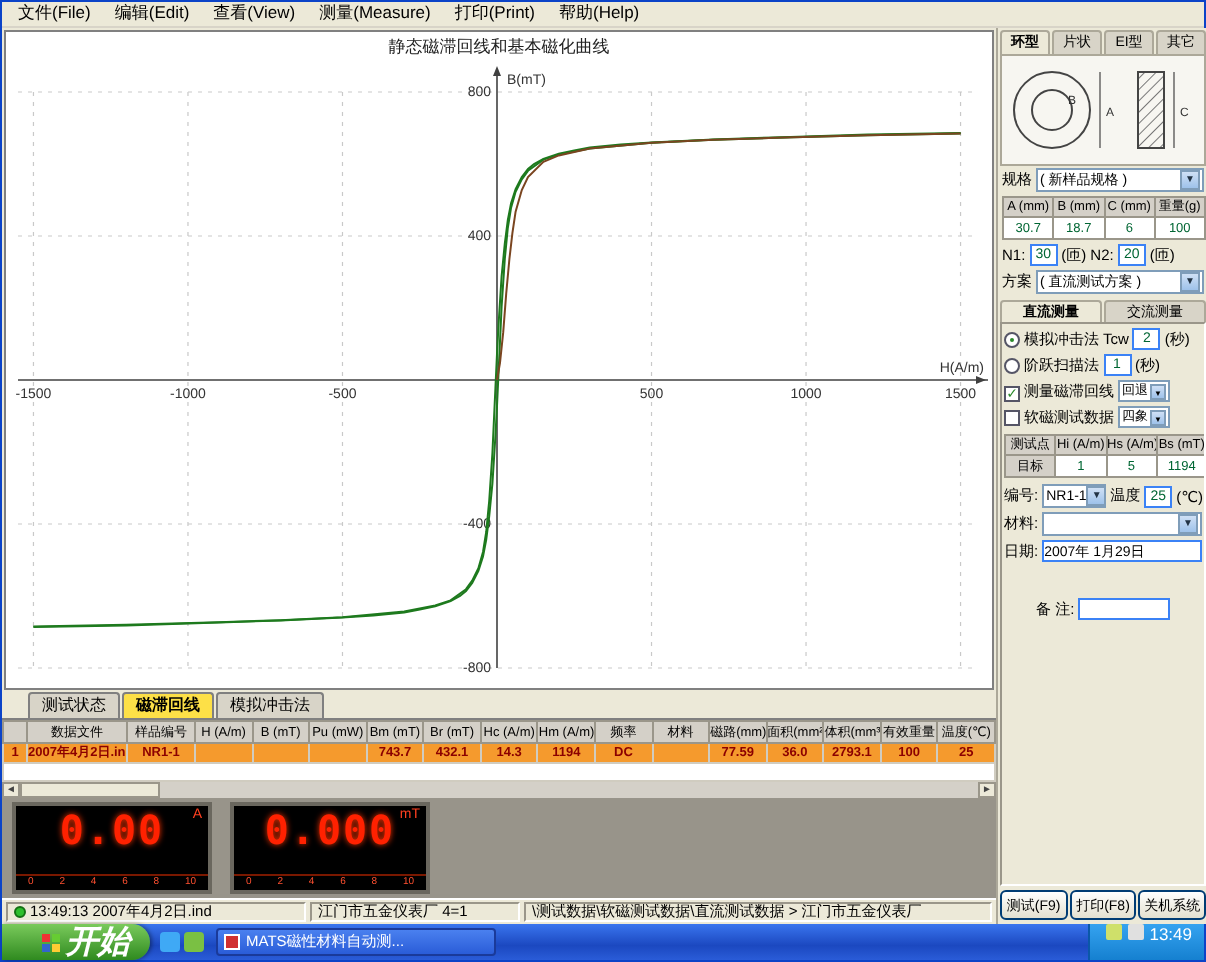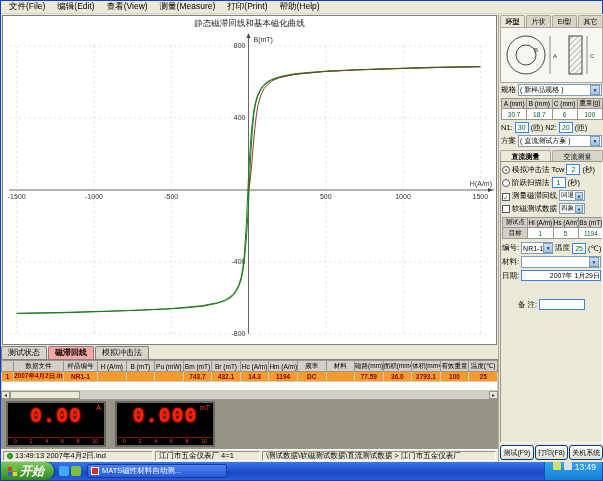--- a/index.html
+++ b/index.html
@@ -22,23 +22,23 @@
 
   .content { flex:1 1 auto; display:flex; min-height:0; }
   .left-col { width:497px; display:flex; flex-direction:column; min-height:0; }
 
   
   .chart-area { height:330px; background:#fff; border:1px solid #808080; margin:1px; position:relative; flex:0 0 auto; }
   .chart-title { position:absolute; top:2px; left:0; width:100%; text-align:center; font-size:8.5px; color:#222; }
   .chart-area svg { position:absolute; top:14px; left:0; width:493px; height:314px; }
 
   
-  .result-tabs { height:13px; display:flex; padding-left:0; gap:1px; flex:0 0 auto; }
+  .result-tabs { height:13px; display:flex; padding-left:13px; gap:1px; flex:0 0 auto; }
   .rtab { padding:0 6px; border:1px solid #808080; border-bottom:none; background:#d8d4c8; font-size:8px; line-height:12px; border-radius:2px 2px 0 0; }
-  .rtab.active { background:#fca5a5; position:relative; font-weight:bold; }
+  .rtab.active { background:#fde047; position:relative; font-weight:bold; }
 
   
   .results-wrap { flex:0 0 auto; border-top:1px solid #808080; }
   table.results { border-collapse:collapse; table-layout:fixed; width:497px; font-size:6.5px; }
   table.results th { background:#d4d0c8; border:1px solid #9a968a; height:11px; font-weight:normal; white-space:nowrap; overflow:hidden; }
   table.results td { border:1px solid #d0ccc0; height:10px; white-space:nowrap; overflow:hidden; text-align:center; background:#fff; }
   table.results tr.sel td { background:#f59a2d; color:#8b0000; font-weight:bold; }
   .hscroll { height:8px; background:#d4d0c8; display:flex; align-items:stretch; }
   .hs-arrow { width:9px; background:#ece9d8; border:1px solid #9a968a; font-size:5px; line-height:6px; text-align:center; color:#444; }
   .hs-track { flex:1; position:relative; }
@@ -77,21 +77,21 @@
   .radio { width:8px; height:8px; border-radius:50%; border:1px solid #556; background:#fff; position:relative; flex:0 0 auto; }
   .radio.checked::after { content:""; position:absolute; inset:2px; background:#2a8a2a; border-radius:50%; }
   .checkbox { width:8px; height:8px; border:1px solid #556; background:#fff; font-size:7px; line-height:7px; color:#2a8a2a; text-align:center; flex:0 0 auto; }
   .mini-combo { width:26px; background:#fff; border:1px solid #7f9db9; height:11px; font-size:6.5px; display:flex; align-items:center; padding:0 1px; }
   .mini-combo .arrow { margin-left:auto; width:8px; height:8px; background:linear-gradient(#cfe0f5,#9ec2ea); border:1px solid #7f9db9; font-size:4px; line-height:7px; text-align:center; }
   .action-row { display:flex; gap:1px; padding:2px 1px; flex:0 0 auto; }
   .xp-btn { flex:1; height:15px; background:linear-gradient(#fff,#e3e0d0); border:1px solid #003c74; border-radius:3px; font-size:7px; font-family:inherit; white-space:nowrap; overflow:hidden; }
 
   
   .taskbar { height:18px; background:linear-gradient(180deg,#3a75ee 0%,#1b48c0 60%,#2a5cd8 100%); display:flex; align-items:center; flex:0 0 auto; }
-  .start-btn { height:18px; padding:0 10px 0 7px; background:linear-gradient(#7aca5c,#2f8a1f); color:#fff; font-weight:bold; font-style:italic; border-radius:0 9px 9px 0; display:flex; align-items:center; gap:3px; font-size:12px; box-shadow:1px 0 2px rgba(0,0,0,.4); }
+  .start-btn { height:18px; padding:0 10px 0 20px; background:linear-gradient(#7aca5c,#2f8a1f); color:#fff; font-weight:bold; font-style:italic; border-radius:0 9px 9px 0; display:flex; align-items:center; gap:3px; font-size:16px; box-shadow:1px 0 2px rgba(0,0,0,.4); }
   .win-flag { width:9px; height:9px; display:grid; grid-template-columns:1fr 1fr; gap:1px; }
   .win-flag i { display:block; }
   .quick { display:flex; gap:2px; margin-left:5px; }
   .ql-icon { width:10px; height:10px; border-radius:2px; }
   .task-btn { margin-left:6px; width:140px; height:14px; background:linear-gradient(#4a80ef,#2a5cd8); border:1px solid #1a3a9a; border-radius:2px; color:#fff; font-size:7.5px; padding:0 3px; display:flex; align-items:center; gap:3px; overflow:hidden; white-space:nowrap; }
   .task-icon { width:8px; height:8px; background:#d03030; border:1px solid #fff; flex:0 0 auto; }
   .tray { margin-left:auto; height:18px; background:linear-gradient(#35a3f0,#1580d0); border-left:1px solid #0a58a8; display:flex; align-items:flex-start; padding:0 6px 0 8px; gap:3px; color:#fff; font-size:8.5px; }
   .tray-icon { width:8px; height:8px; border-radius:1px; }
 </style>
 </head>
@@ -388,21 +388,21 @@
         </div>
         <div class="form-row" style="padding:0;">
           <label>材料:</label>
           <div class="combo">
             <span></span>
               <span class="arrow">▼</span>
           </div>
         </div>
         <div class="form-row" style="padding:0;">
           <label>日期:</label>
-          <input class="tiny-input" style="flex: 1 1 0%; text-align: right; color: rgb(0, 0, 0);" value="2007年 1月29日">
+          <input class="tiny-input" style="flex: 1 1 0%; text-align: left; color: rgb(0, 0, 0);" value="2007年 1月29日">
         </div>
         <div class="form-row" style="padding:16px;">
           <label>备 注:</label>
           <input class="tiny-input" style="flex: 1 1 0%;">
         </div>
       </div>
 
       <div class="action-row">
         <button class="xp-btn">测试(F9)</button>
         <button class="xp-btn">打印(F8)</button>

